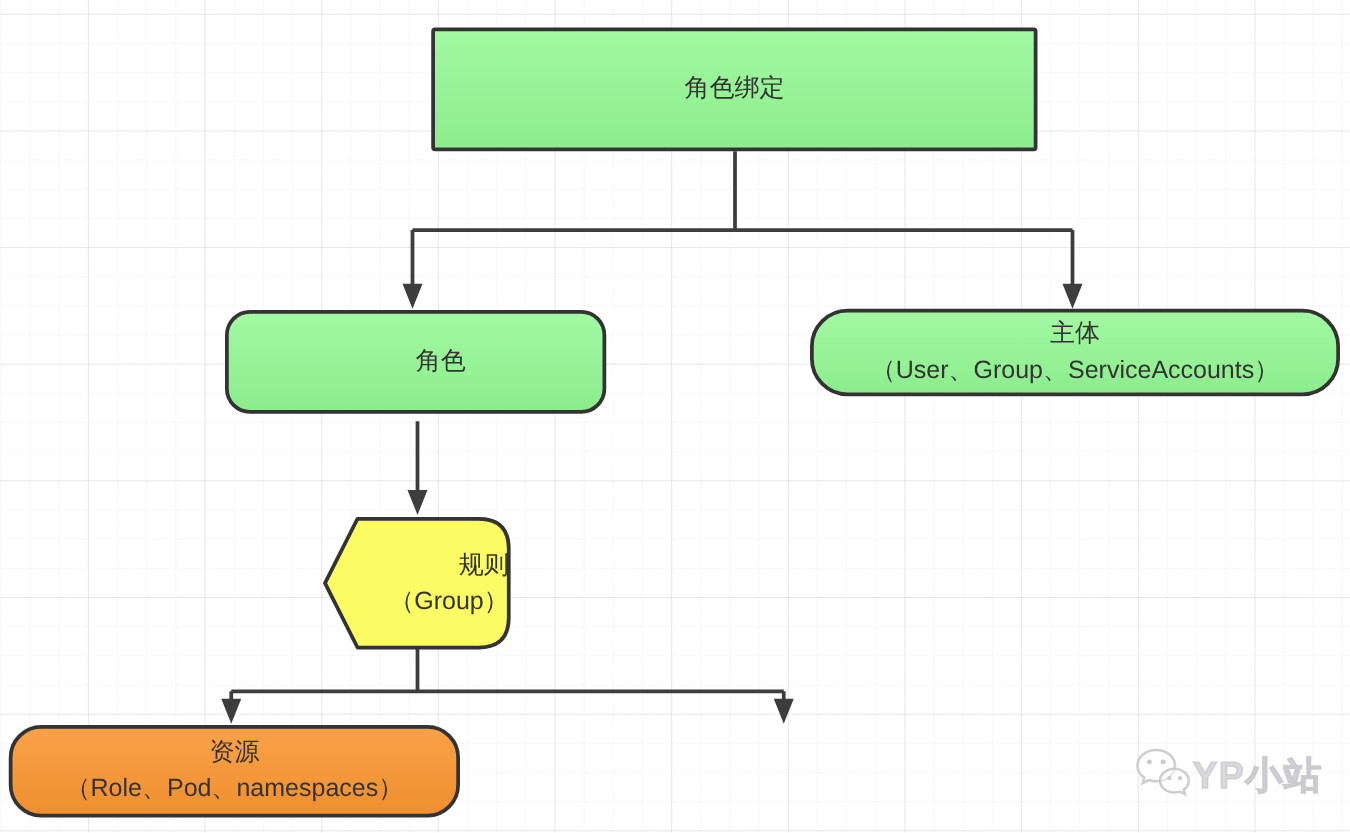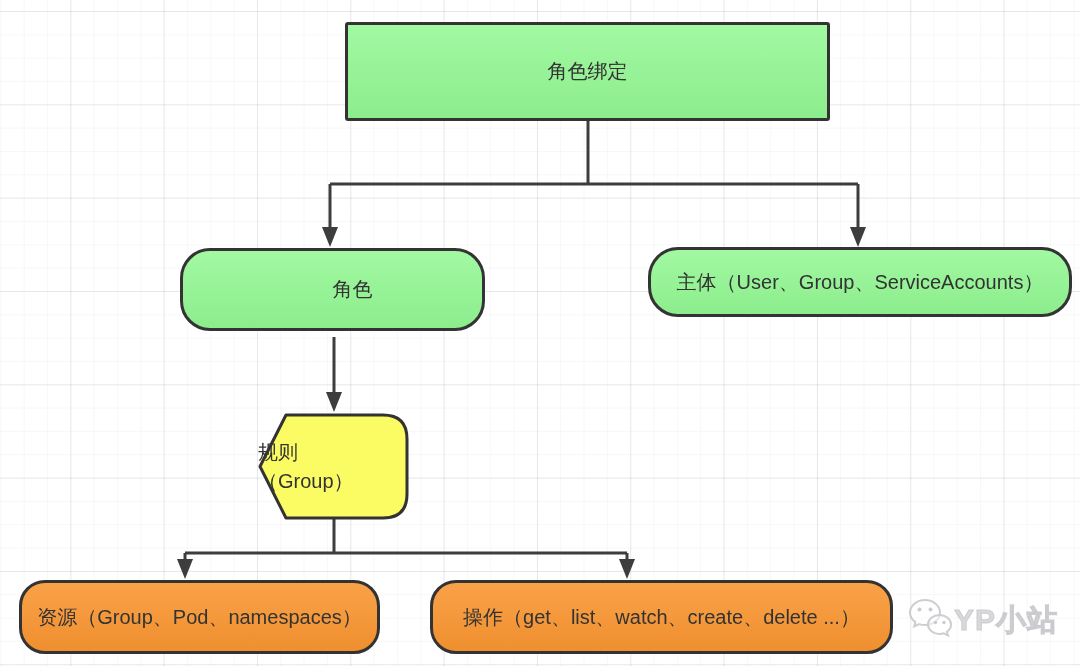--- a/index.html
+++ b/index.html
@@ -26,47 +26,48 @@
     position: absolute;
     left: 0; top: 0;
     width: 1080px;
     height: 666px;
   }
   .node {
     position: absolute;
     box-sizing: border-box;
     border: 3px solid #333333;
     display: flex;
+    flex-direction: column;
     align-items: center;
     justify-content: center;
     text-align: center;
     color: #333333;
     font-size: 20px;
     line-height: 29px;
   }
   .node .node-title, .node .node-sub {
     display: block;
     white-space: nowrap;
   }
   .green  { background: #97F897; background-image: linear-gradient(rgba(255,255,255,0.10), rgba(0,90,0,0.07)); }
   .orange { background: #F99733; background-image: linear-gradient(rgba(255,255,255,0.10), rgba(120,50,0,0.08)); }
 
   .node-role-binding { left: 345px; top: 22px;  width: 485px; height: 99px; border-radius: 3px; }
-  .node-role         { left: 180px; top: 248px; width: 305px; height: 83px; border-radius: 30px; padding-left: 40px; }
+  .node-role         { left: 180px; top: 248px; width: 305px; height: 83px; border-radius: 20px; padding-left: 40px; }
   .node-subject      { left: 648px; top: 247px; width: 424px; height: 70px; border-radius: 30px; }
-  .node-resource     { left: 7px;   top: 580px; width: 361px; height: 74px; border-radius: 26px; margin-left: 12px; }
+  .node-resource     { left: 7px;   top: 580px; width: 361px; height: 74px; border-radius: 26px; }
   .node-action       { left: 430px; top: 580px; width: 463px; height: 74px; border-radius: 26px; }
 
   .node-rule-text {
     position: absolute;
     left: 258px; top: 415px;
     width: 149px; height: 103px;
     display: flex;
     flex-direction: column;
-    align-items: flex-start;
+    align-items: flex-end;
     justify-content: center;
     text-align: center;
     color: #333333;
     font-size: 20px;
     line-height: 29px;
     pointer-events: none;
   }
 
   .watermark {
     position: absolute;
@@ -128,27 +129,23 @@
     <span class="node-sub">（User、Group、ServiceAccounts）</span>
   </div>
 
   <div class="node-rule-text">
     <span class="node-title">规则</span>
     <span class="node-sub">（Group）</span>
   </div>
 
   <div class="node orange node-resource">
     <span class="node-title">资源</span>
-    <span class="node-sub">（Group、Pod、namespaces）</span>
+    <span class="node-sub">（Role、Pod、namespaces）</span>
   </div>
 
-  <div class="node orange node-action">
-    <span class="node-title">操作</span>
-    <span class="node-sub">（get、list、watch、create、delete ...）</span>
-  </div>
 
   <div class="watermark">
     <svg width="48" height="48" viewBox="0 0 48 48" xmlns="http://www.w3.org/2000/svg">
       <g stroke="rgba(200,200,205,0.9)" stroke-width="2" fill="rgba(255,255,255,0.55)">
         <path d="M 19 4 C 10.7 4 4 9.6 4 16.5 C 4 20.4 6.1 23.8 9.4 26.1 L 8.2 30.5 L 13.2 28.1 C 15 28.7 17 29 19 29 C 27.3 29 34 23.4 34 16.5 C 34 9.6 27.3 4 19 4 Z"></path>
         <path d="M 33.5 19 C 27.2 19 22 23.3 22 28.5 C 22 33.7 27.2 38 33.5 38 C 35 38 36.5 37.8 37.8 37.3 L 42 39.3 L 41 35.7 C 43.5 33.9 45 31.4 45 28.5 C 45 23.3 39.8 19 33.5 19 Z"></path>
       </g>
       <g fill="rgba(200,200,205,0.95)" stroke="none">
         <circle cx="13.5" cy="13.5" r="2"></circle>
         <circle cx="24.5" cy="13.5" r="2"></circle>

